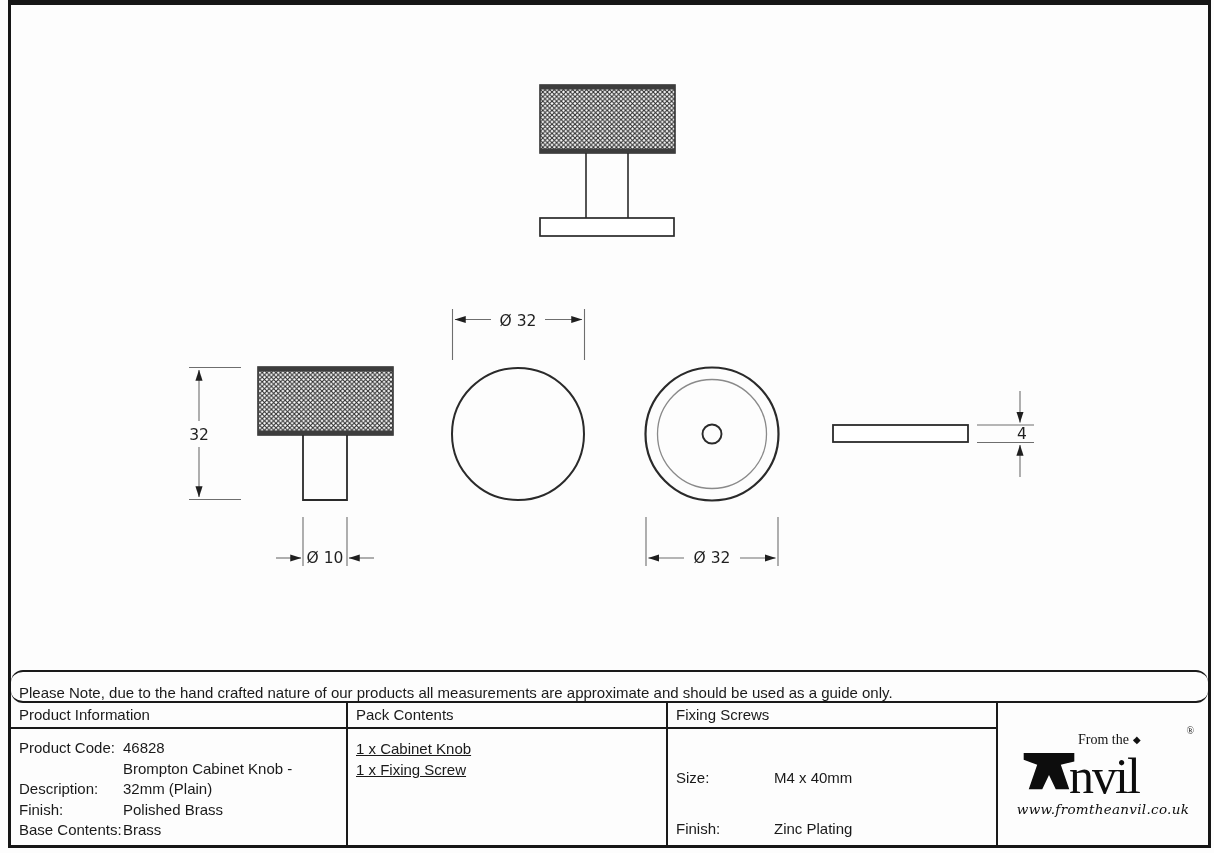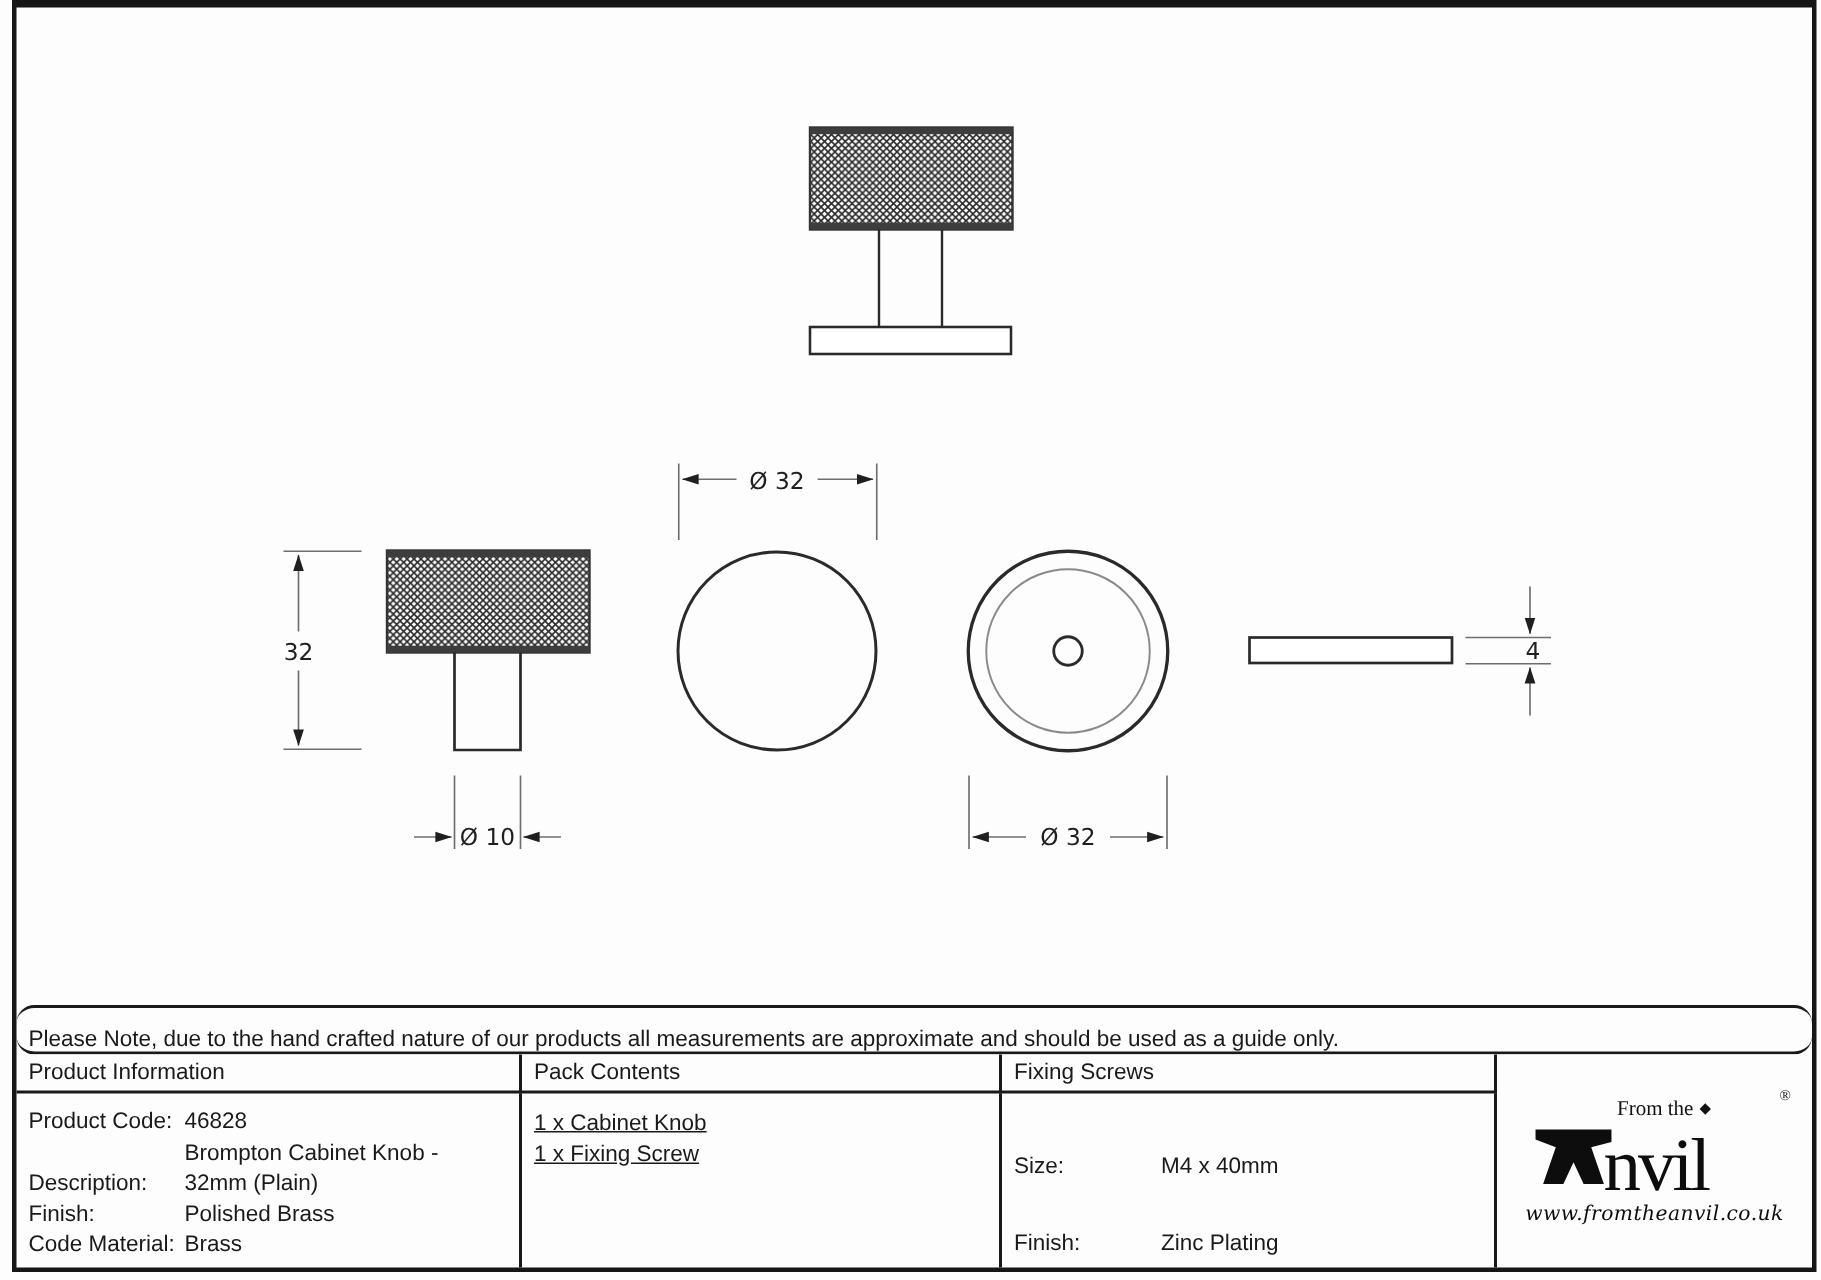--- a/index.html
+++ b/index.html
@@ -144,21 +144,21 @@
       </div>
       <div class="kv">
         <span class="k">Description:</span>
         <span class="v">Brompton Cabinet Knob - 32mm (Plain)</span>
       </div>
       <div class="kv">
         <span class="k">Finish:</span>
         <span class="v">Polished Brass</span>
       </div>
       <div class="kv">
-        <span class="k">Code Material:</span>
+        <span class="k">Base Contents:</span>
         <span class="v">Brass</span>
       </div>
     </div>
 
     <div class="body-cell pack" style="grid-column:2">
       <div>1 x Cabinet Knob</div>
       <div>1 x Fixing Screw</div>
     </div>
 
     <div class="body-cell fix" style="grid-column:3">

